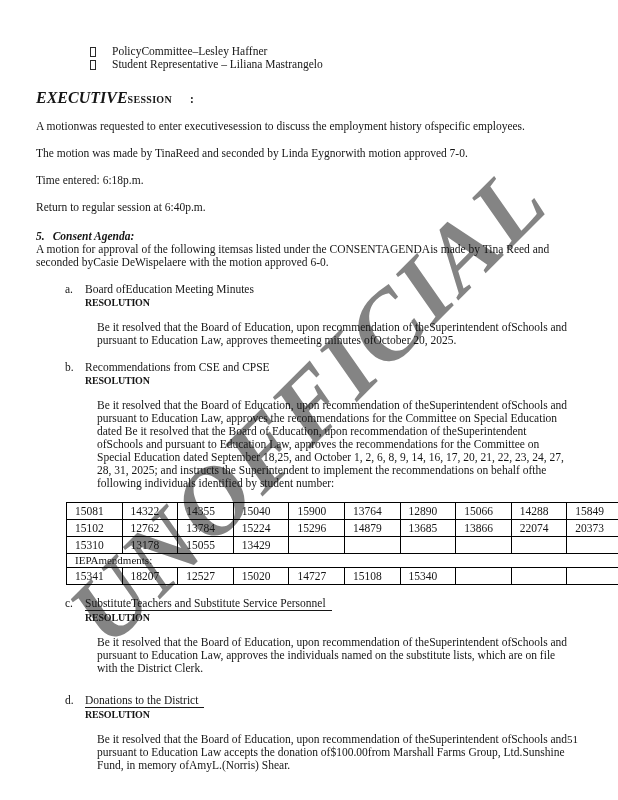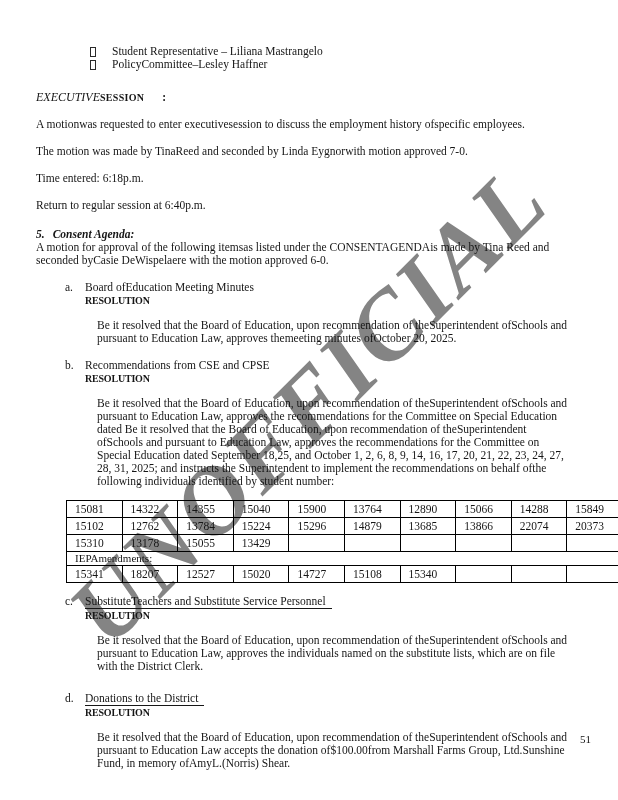--- a/index.html
+++ b/index.html
@@ -35,21 +35,21 @@
   ul.bullets { margin:0; padding:0 0 0 54px; list-style:none; }
   ul.bullets li { display:flex; align-items:flex-start; }
   .bullet-box {
     width:4px; height:8px;
     border:1px solid #2a2a2a;
     display:inline-block;
     flex:none;
     margin:2px 16px 0 0;
   }
   .exec-heading { margin-top:20px; }
-  .exec-main { font-weight:normal; font-style:italic; font-size:12px; }
+  .exec-main { font-weight:bold; font-style:italic; font-size:16px; }
   .exec-sub  { font-weight:bold; font-size:10px; letter-spacing:0.3px; }
   .exec-colon{ font-weight:bold; margin-left:18px; }
   p.para { margin:14px 0 0 0; }
   .agenda-heading { margin-top:16px; font-weight:bold; font-style:italic; }
   .agenda-num { margin-right:8px; }
   p.intro { margin:0; }
   .item { position:relative; margin:14px 0 0 29px; padding-left:20px; }
   .item.tight { margin-top:12px; }
   .item.loose { margin-top:19px; }
   .item-letter { position:absolute; left:0; top:0; }
@@ -68,43 +68,43 @@
     height:16px;
     padding:0 2px 0 8px;
     font-size:11.5px;
     line-height:13px;
     overflow:hidden;
     white-space:nowrap;
   }
   table.student-table td.iep-cell { height:12px; font-size:11px; }
   .page-number {
     position:absolute;
-    top:733px; right:27px;
+    top:733px; right:40px;
     font-size:11px;
     z-index:1;
     font-family:Liberation Serif, serif;
   }
 </style>
 </head>
 <body>
 
 <div class="page">
 
   <div class="watermark" style="color: rgb(132, 132, 132);">UNOFFICIAL</div>
 
   <div class="content">
 
     <ul class="bullets">
       <li>
         <span class="bullet-box"></span>
-        <span>Student Representative – Liliana Mastrangelo</span>
+        <span>PolicyCommittee–Lesley Haffner</span>
       </li>
       <li>
         <span class="bullet-box"></span>
-        <span>PolicyCommittee–Lesley Haffner</span>
+        <span>Student Representative – Liliana Mastrangelo</span>
       </li>
     </ul>
 
     <div class="exec-heading">
       <span class="exec-main">EXECUTIVE</span><span class="exec-sub">SESSION</span><span class="exec-colon">:</span>
     </div>
 
     <p class="para">A motionwas requested to enter executivesession to discuss the employment history ofspecific employees.</p>
     <p class="para">The motion was made by TinaReed and seconded by Linda Eygnorwith motion approved 7-0.</p>
     <p class="para">Time entered: 6:18p.m.</p>

